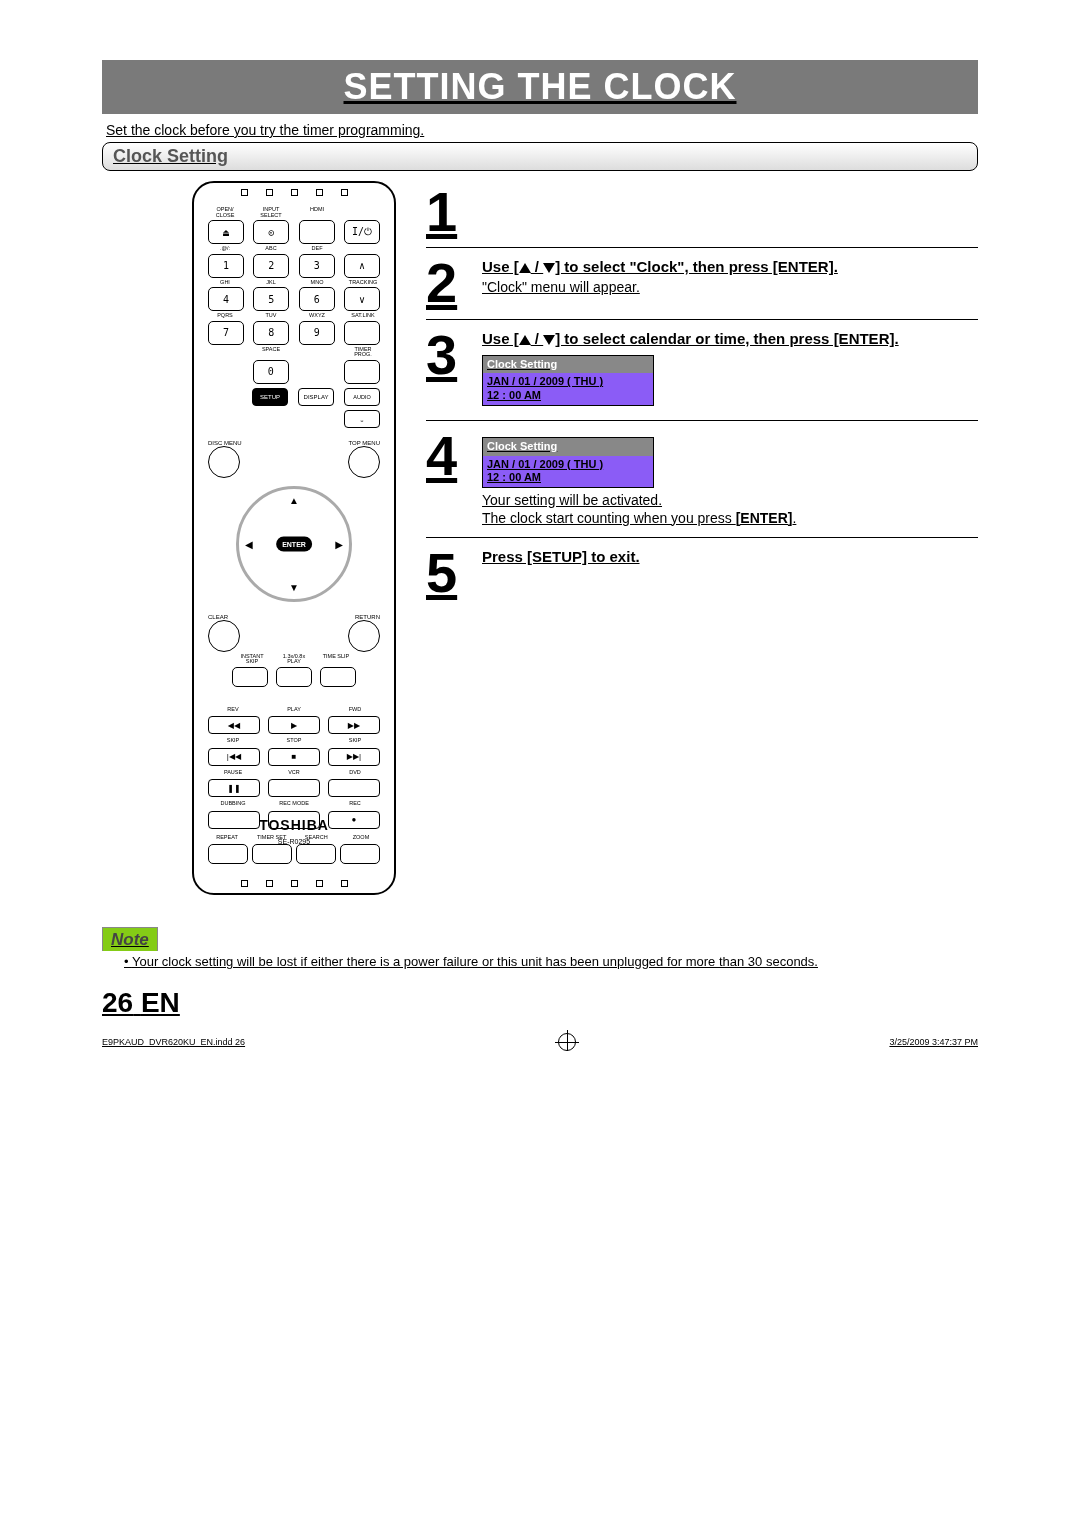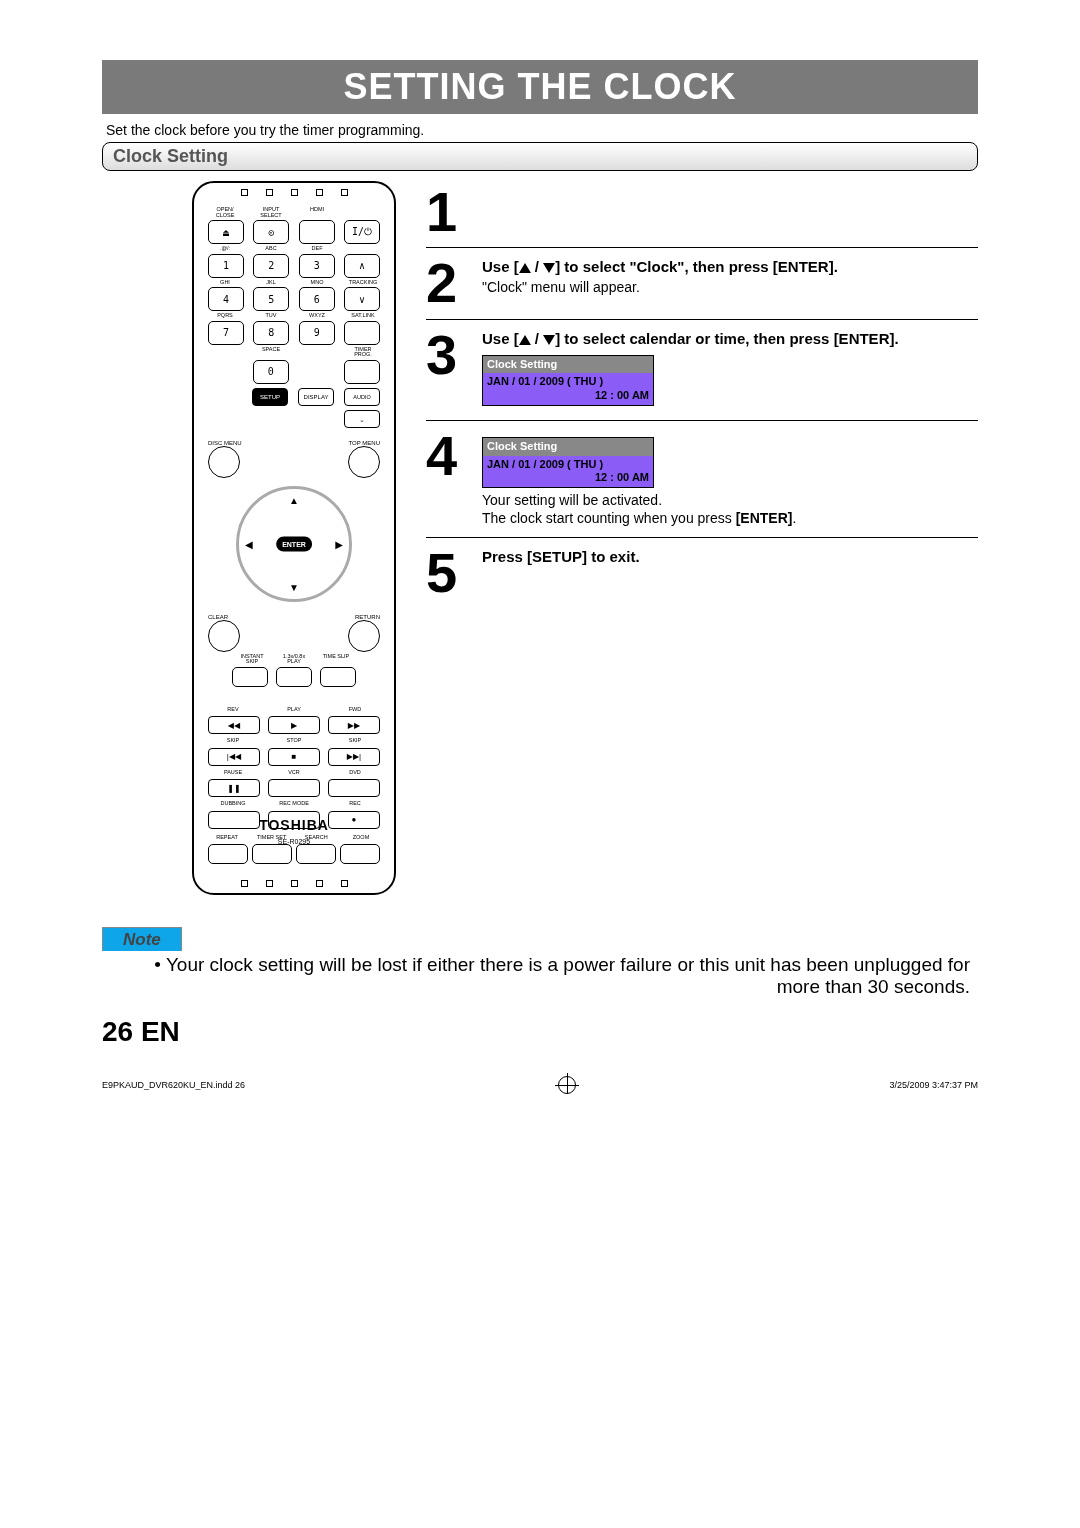--- a/index.html
+++ b/index.html
@@ -253,40 +253,39 @@
     color: #fff;
     font-weight: bold;
     padding: 2px 4px;
   }
   .osd-body {
     background: #8b5cf6;
     padding: 2px 4px;
     font-weight: bold;
   }
   .osd-body .time {
-    text-align: right;
+    text-align: left;
   }
 
   .note-section {
     margin-top: 35px;
   }
   .note-label {
     font-style: italic;
     font-weight: bold;
     font-size: 17px;
     color: #444;
     border: 1px solid #888;
-    background: #0ea5e9;
-    padding: 2px 20px;
+    background: #84cc16;
+    padding: 2px 8px;
     border-bottom: none;
   }
   .note-body {
-    font-size: 19px;
+    font-size: 13px;
     padding: 4px 8px 0 8px;
-    text-align: right;
   }
   .note-body ul {
     margin: 0;
     padding-left: 14px;
     list-style: none;
   }
   .note-body li {
     text-indent: -10px;
     padding-left: 10px;
     margin-bottom: 2px;
@@ -296,21 +295,21 @@
   }
 
   .page-num {
     font-size: 28px;
     font-weight: bold;
     margin-top: 18px;
   }
 
   .footer {
     width: 876px;
-    margin: 28px auto 0 auto;
+    margin: 14px auto 0 auto;
     font-size: 9px;
     display: flex;
     justify-content: space-between;
     align-items: center;
   }
   .regmark {
     width: 16px; height: 16px;
     border: 1px solid #000;
     border-radius: 50%;
     position: relative;
@@ -329,21 +328,21 @@
     position: absolute;
     width: 24px; height: 1px;
     background: #000;
   }
   .regmark-top {
     position: absolute;
     top: 30px;
     left: 50%;
     transform: translateX(-50%);
   }
-  .page-wrap { position: relative; }
+  .page-wrap { position: relative; text-decoration: underline; }
 </style>
 </head>
 <body>
 
 <div class="page-wrap">
   <div class="regmark regmark-top"></div>
 
   <div class="page">
     <div class="title-bar">SETTING THE CLOCK</div>
     <div class="intro">Set the clock before you try the timer programming.</div>

